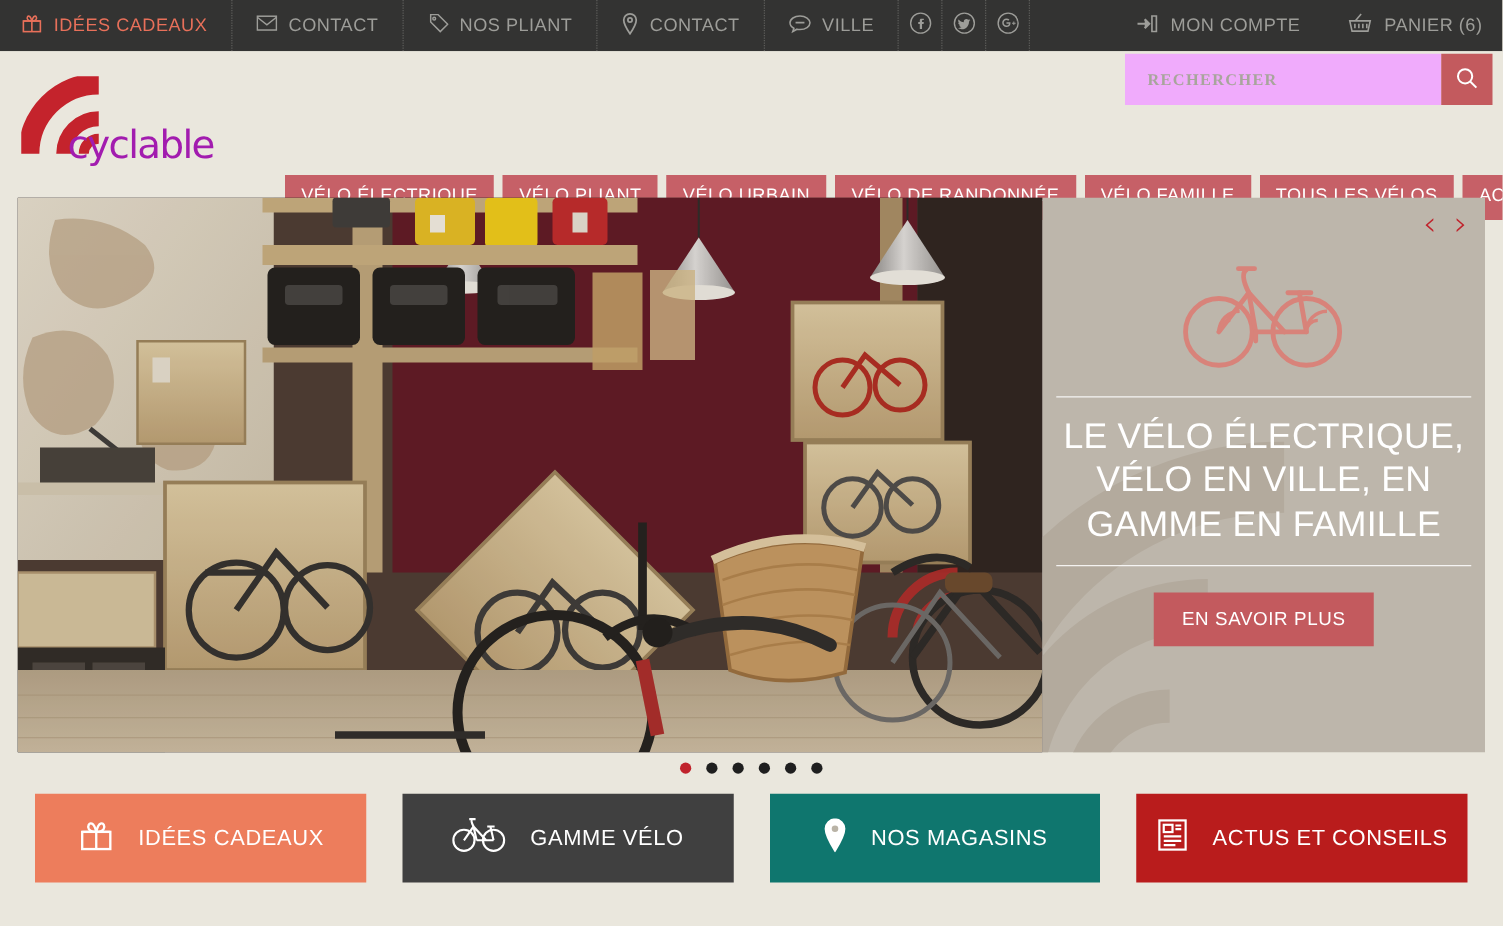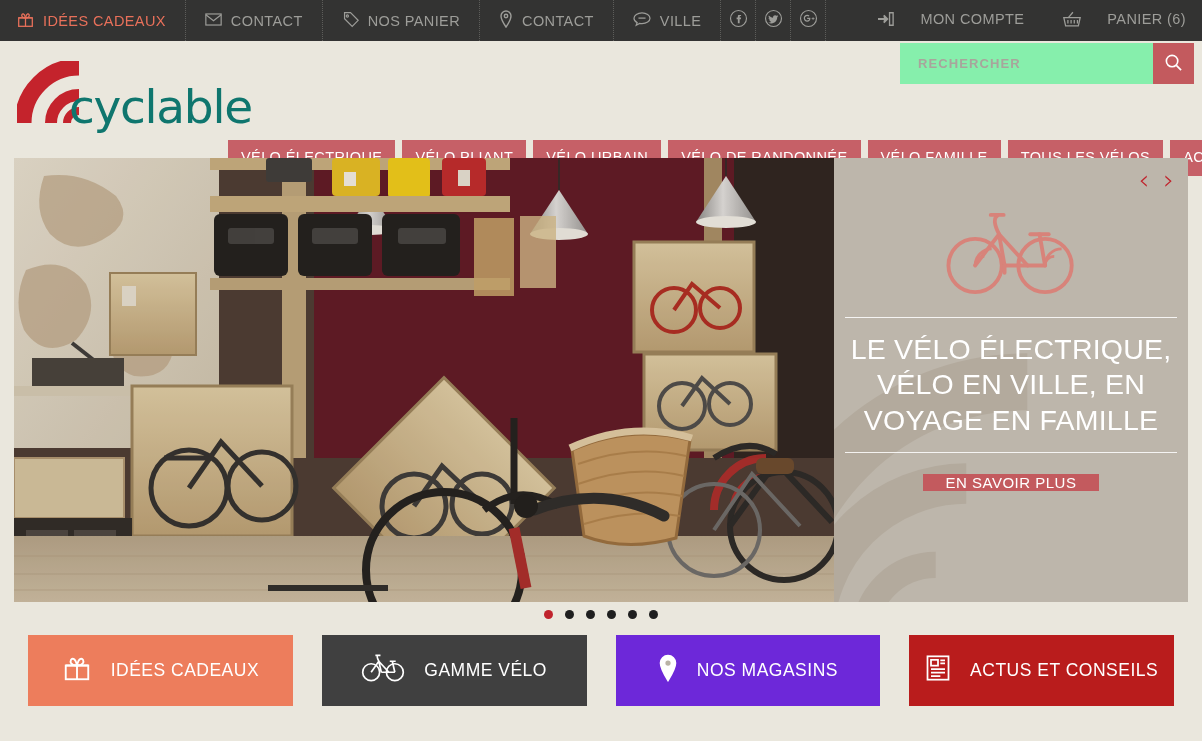--- a/index.html
+++ b/index.html
@@ -39,64 +39,64 @@
     width: 35px;
     border-right: 1px dotted #5d5d5a;
     cursor: pointer;
   }
   .top-social svg { stroke: #9d9d99; fill: none; }
   .topbar-right {
     position: absolute; right: 8px; top: 0; bottom: 0;
     display: flex; align-items: center; gap: 22px;
   }
   .top-right-item {
-    display: flex; gap: 25px;
+    display: flex; align-items: center; gap: 9px;
     color: #9d9d99; font-size: 14.5px; letter-spacing: .4px;
     cursor: pointer; padding: 0 8px;
     white-space: nowrap;
   }
   .top-right-item svg { stroke: #9d9d99; fill: none; }
 
   
   .header {
     position: relative;
     height: 117px;
     background: #eae7dd;
   }
   .logo {
     position: absolute; left: 17px; top: 18px;
     width: 195px; height: 76px;
     cursor: pointer;
   }
   .logo-word {
     position: absolute;
-    left: 52px; bottom: 1px;
-    font-size: 47px;
+    left: 37px; bottom: 1px;
+    font-size: 31px;
     font-weight: 500;
-    color: #0f766e;
+    color: #a21caf;
     letter-spacing: -1.3px;
     font-family: "DejaVu Sans", sans-serif;
   }
 
   
   .search {
     position: absolute; right: 8px; top: 2px;
     width: 294px; height: 41px;
     display: flex;
   }
   .search-input {
     flex: 1;
-    background: #86efac;
+    background: #f0abfc;
     border: none; outline: none;
     padding: 0 18px;
     font-size: 13px;
     font-weight: bold;
     letter-spacing: 1.1px;
     color: #55534d;
-    font-family: Liberation Sans, sans-serif;
+    font-family: Liberation Serif, serif;
   }
   .search-input::placeholder { color: #a8a59c; font-weight: bold; }
   .search-btn {
     width: 41px;
     background: #c35a5e;
     border: none;
     display: flex; align-items: center; justify-content: center;
     cursor: pointer;
   }
   .search-btn svg { stroke: #fff; fill: none; }
@@ -178,21 +178,21 @@
   .panel-rule2 {
     width: 100%; height: 1px;
     background: rgba(255,255,255,.85);
     margin: 14px 0 21px;
   }
   .panel-cta {
     background: #c35a5e;
     color: #fff;
     font-size: 15px;
     letter-spacing: .5px;
-    padding: 0 23px;
+    padding: 13px 23px;
     border: none;
     cursor: pointer;
     font-family: "Liberation Sans", sans-serif;
   }
 
   
   .dots {
     height: 25px;
     display: flex; align-items: center; justify-content: center;
     gap: 12px;
@@ -249,21 +249,21 @@
       <span>CONTACT</span>
     </div>
 
     <div class="top-item">
       <span>
         <svg width="17" height="17" viewBox="0 0 20 20" stroke-width="1.4">
           <path d="M10 2H3v7l9 9 7-7-9-9z"></path>
             <circle cx="6.3" cy="5.8" r="1.3"></circle>
         </svg>
       </span>
-      <span>NOS PANIER</span>
+      <span>NOS PLIANT</span>
     </div>
 
     <div class="top-item">
       <span>
         <svg width="14" height="18" viewBox="0 0 14 18" stroke-width="1.4">
           <path d="M7 1C4.2 1 2 3.2 2 6c0 3.7 5 11 5 11s5-7.3 5-11c0-2.8-2.2-5-5-5z"></path>
           <circle cx="7" cy="6" r="1.7" fill="#333332"></circle>
         </svg>
       </span>
       <span>CONTACT</span>
@@ -574,21 +574,21 @@
         </g>
         <g fill="none" stroke="#d8837a" stroke-width="3">
           <path d="M36 60 A18 18 0 0 1 54 42"></path>
           <path d="M36 60 A10 10 0 0 1 46 50"></path>
           <path d="M112 60 A18 18 0 0 1 130 42"></path>
           <path d="M112 60 A10 10 0 0 1 122 50"></path>
         </g>
       </svg>
 
       <div class="panel-rule"></div>
-      <div class="panel-title">LE VÉLO ÉLECTRIQUE, VÉLO EN VILLE, EN VOYAGE EN FAMILLE</div>
+      <div class="panel-title">LE VÉLO ÉLECTRIQUE, VÉLO EN VILLE, EN GAMME EN FAMILLE</div>
       <div class="panel-rule2"></div>
 
       <button class="panel-cta">EN SAVOIR PLUS</button>
     </div>
   </div>
 </div>
 
 <div class="dots">
   <span class="dot active"></span>
   <span class="dot"></span>
@@ -617,21 +617,21 @@
       <svg width="44" height="30" viewBox="0 0 52 34" stroke-width="2">
         <circle cx="12" cy="22" r="10"></circle>
           <circle cx="40" cy="22" r="10"></circle>
         <path d="M12 22 L21 9 L33 22 M21 9 L24 22 M24 22 L40 22"></path>
         <path d="M21 9 q-3 -6 -1 -7 M17 2 h6 M34 9 h7 M37 9 L40 22"></path>
       </svg>
     </span>
     <span>GAMME VÉLO</span>
   </div>
 
-  <div class="tile" style="background:#6d28d9">
+  <div class="tile" style="background:#0f766e">
     <span>
       <svg width="20" height="28" viewBox="0 0 16 22" stroke-width="1.3">
         <path d="M8 1C4.7 1 2 3.7 2 7c0 4.4 6 14 6 14s6-9.6 6-14c0-3.3-2.7-6-6-6z" fill="#fff" stroke="#fff"></path>
         <circle cx="8" cy="7" r="2.1" fill="#b9b3a6" stroke="none"></circle>
       </svg>
     </span>
     <span>NOS MAGASINS</span>
   </div>
 
   <div class="tile" style="background:#b91c1c">

